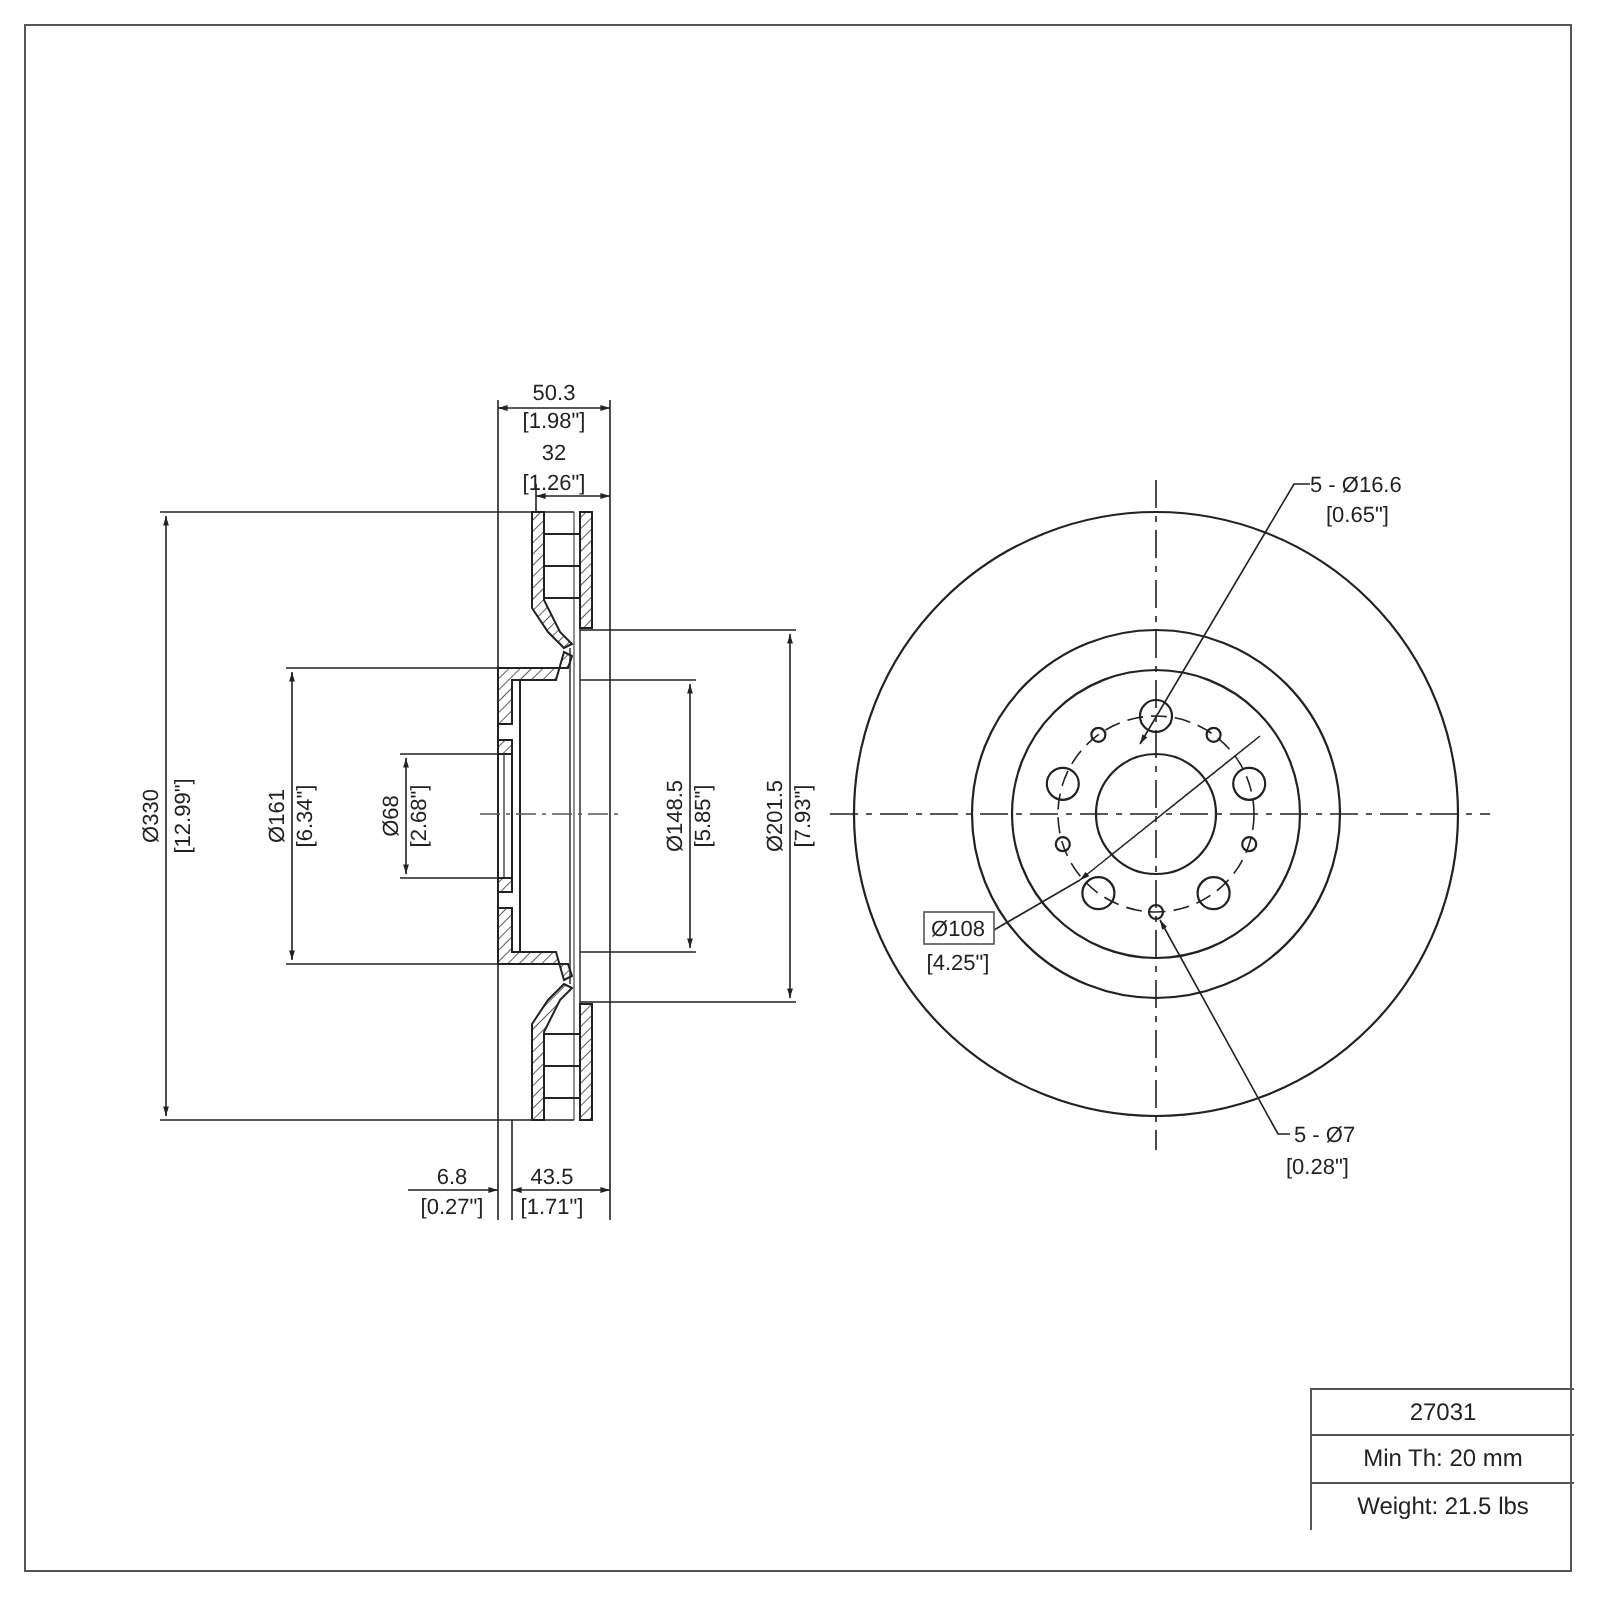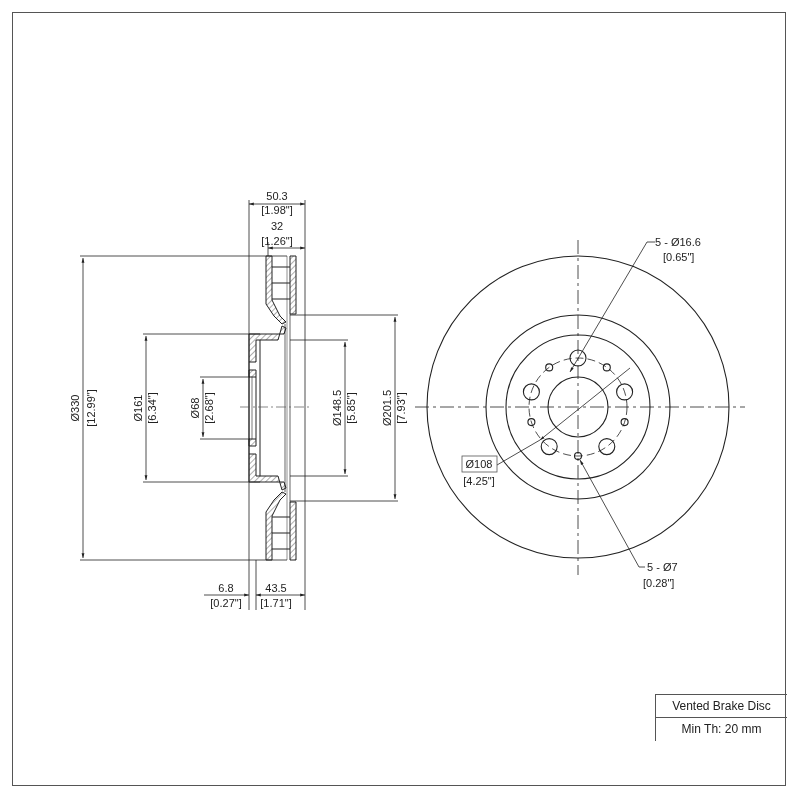--- a/index.html
+++ b/index.html
@@ -156,15 +156,16 @@
     <text x="655" y="246">5 - Ø16.6</text>
     <text x="663" y="261">[0.65"]</text>
     <text x="479" y="468" text-anchor="middle">Ø108</text>
     <text x="479" y="485" text-anchor="middle">[4.25"]</text>
     <text x="647" y="571">5 - Ø7</text>
     <text x="643" y="587">[0.28"]</text>
   </g>
 </svg>
 
 <div class="title-block">
-  <div class="row">Vented Brake Disc</div>
+  <div class="row">27031</div>
   <div class="row">Min Th: 20 mm</div>
+  <div class="row">Weight: 21.5 lbs</div>
 </div>
 
 </body></html>

